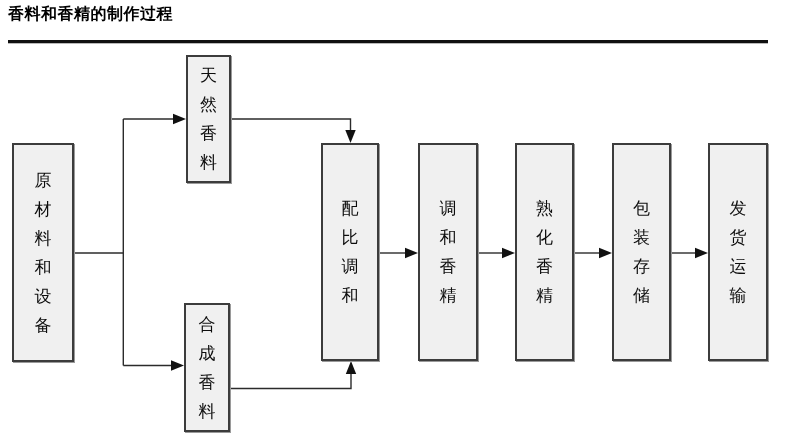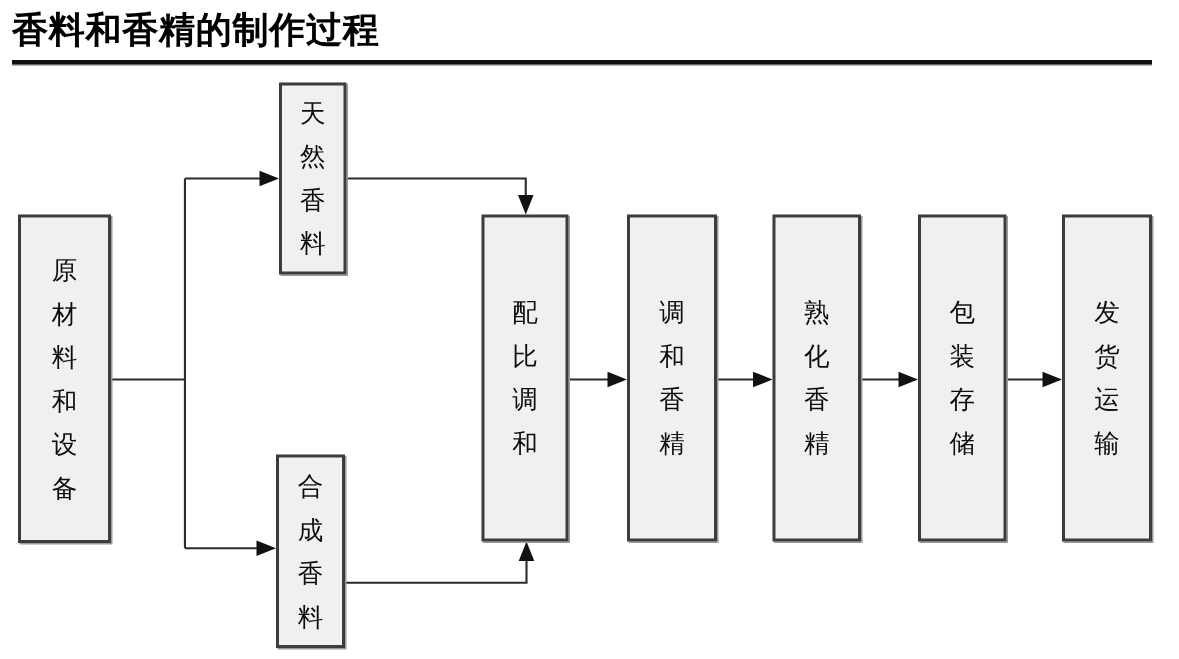--- a/index.html
+++ b/index.html
@@ -12,21 +12,21 @@
     position: relative;
     width: 786px;
     height: 439px;
     background: #ffffff;
     overflow: hidden;
   }
   .page-title {
     position: absolute;
     left: 8px;
     top: 4px;
-    font-size: 24px;
+    font-size: 16px;
     font-weight: bold;
     color: #000000;
     letter-spacing: 0.5px;
     white-space: nowrap;
     font-family: Liberation Mono, monospace;
   }
   .title-rule {
     position: absolute;
     left: 8px;
     top: 40px;

